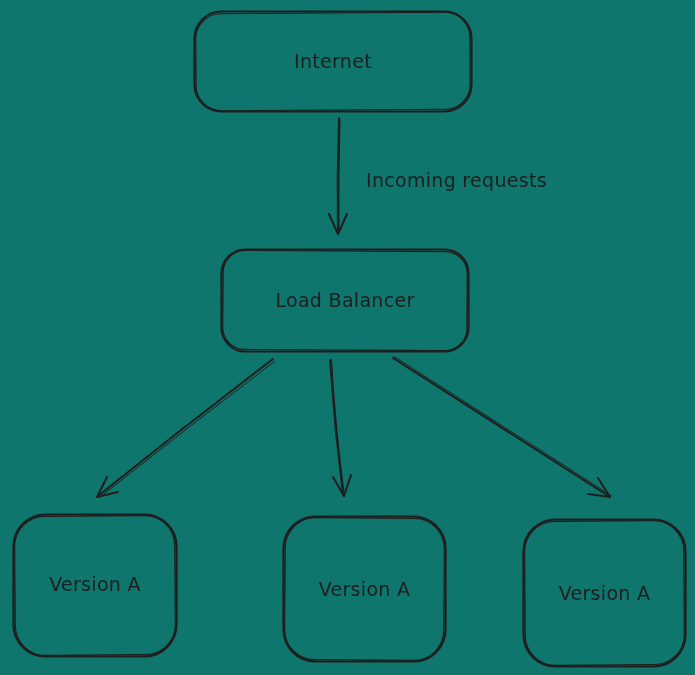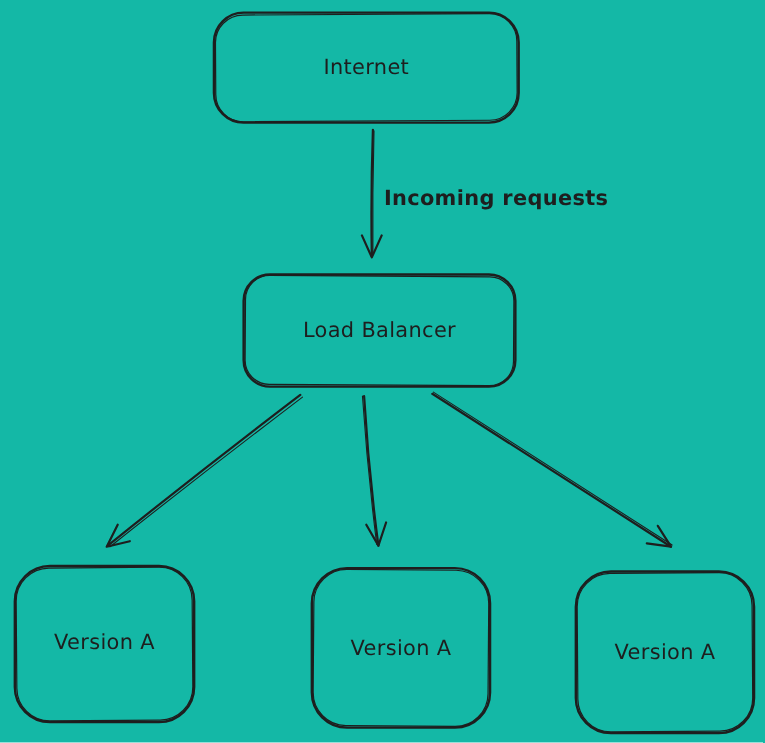--- a/index.html
+++ b/index.html
@@ -4,21 +4,21 @@
 <style>
   html, body {
     margin: 0;
     padding: 0;
     background: #ffffff;
   }
   .canvas {
     position: relative;
     width: 695px;
     height: 675px;
-    background: #14b8a6;
+    background: #0f766e;
     overflow: hidden;
     font-family: "DejaVu Sans", "Liberation Sans", sans-serif;
   }
   .canvas svg {
     position: absolute;
     top: 0;
     left: 0;
   }
   .node-label, .edge-label {
     position: absolute;
@@ -93,15 +93,15 @@
   <div class="node-label" style="left:194px; top:50px; width:278px;">Internet</div>
 
   <div class="node-label" style="left:221px; top:289px; width:248px;text-align:center;">Load Balancer</div>
 
   <div class="node-label" style="left:13px; top:573px; width:164px;">Version A</div>
 
   <div class="node-label" style="left:283px; top:578px; width:163px;">Version A</div>
 
   <div class="node-label" style="left:523px; top:582px; width:163px;">Version A</div>
 
-  <div class="edge-label" style="left:349px; top:169px;font-weight:bold;">Incoming requests</div>
+  <div class="edge-label" style="left:366px; top:169px;">Incoming requests</div>
 
 </div>
 
 </body></html>

